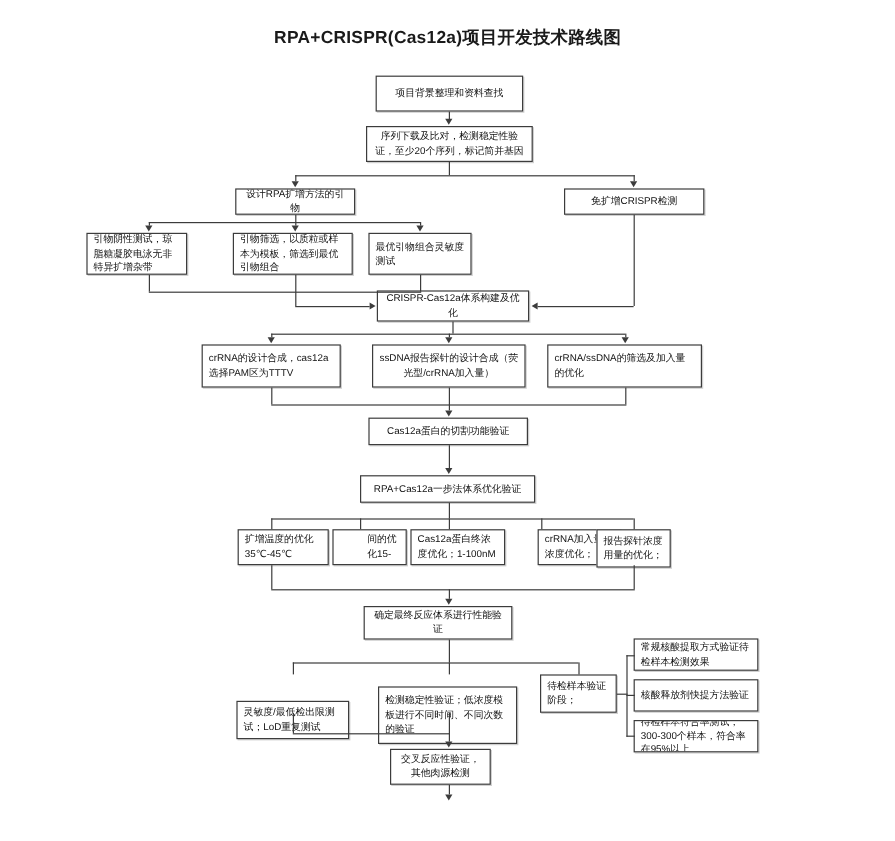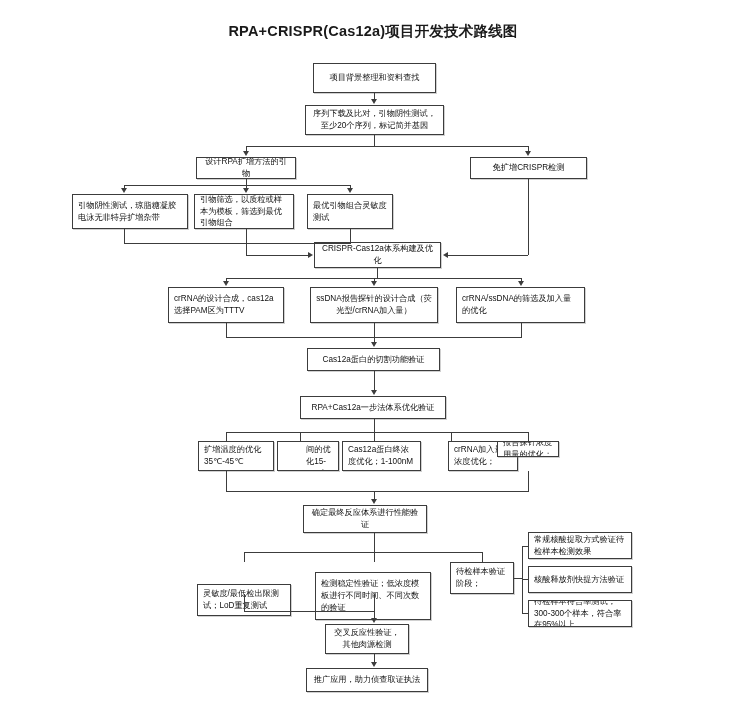--- a/index.html
+++ b/index.html
@@ -66,32 +66,32 @@
 
 <div id="canvas">
 
   <div class="title">RPA+CRISPR(Cas12a)项目开发技术路线图</div>
 
   <div class="node center" style="left:313px; top:63px; width:123px; height:30px;">
     <span>项目背景整理和资料查找</span>
   </div>
 
   <div class="node center" style="left:305px; top:105px; width:139px; height:30px;">
-    <span>序列下载及比对，引物阴性测试，至少20个序列，标记简并基因</span>
+    <span>序列下载及比对，检测稳定性验证，至少20个序列，标记简并基因</span>
   </div>
 
   <div class="node center" style="left:196px; top:157px; width:100px; height:22px;">
     <span>设计RPA扩增方法的引物</span>
   </div>
 
   <div class="node center" style="left:470px; top:157px; width:117px; height:22px;">
     <span>免扩增CRISPR检测</span>
   </div>
 
-  <div class="node left" style="left:72px; top:194px; width:116px; height:35px;">
+  <div class="node left" style="left:72px; top:194px; width:84px; height:35px;">
     <span>引物阴性测试，琼脂糖凝胶电泳无非特异扩增杂带</span>
   </div>
 
   <div class="node left" style="left:194px; top:194px; width:100px; height:35px;">
     <span>引物筛选，以质粒或样本为模板，筛选到最优引物组合</span>
   </div>
 
   <div class="node left" style="left:307px; top:194px; width:86px; height:35px;">
     <span>最优引物组合灵敏度测试</span>
   </div>
@@ -129,21 +129,21 @@
   </div>
 
   <div class="node left" style="left:342px; top:441px; width:79px; height:30px;">
     <span>Cas12a蛋白终浓度优化；1-100nM</span>
   </div>
 
   <div class="node left" style="left:424px; top:441px; width:70px; height:30px;margin-left:24px;">
     <span>crRNA加入量、浓度优化；</span>
   </div>
 
-  <div class="node left" style="left:497px; top:441px; width:62px; height:16px;">
+  <div class="node left" style="left:497px; top:441px; width:62px; height:32px;">
     <span>报告探针浓度用量的优化；</span>
   </div>
 
   <div class="node center" style="left:303px; top:505px; width:124px; height:28px;">
     <span>确定最终反应体系进行性能验证</span>
   </div>
 
   <div class="node left" style="left:197px; top:584px; width:94px; height:32px;">
     <span>灵敏度/最低检出限测试；LoD重复测试</span>
   </div>
@@ -165,23 +165,20 @@
   </div>
 
   <div class="node left" style="left:528px; top:600px; width:104px; height:27px;">
     <span>待检样本符合率测试，300-300个样本，符合率在95%以上</span>
   </div>
 
   <div class="node center" style="left:325px; top:624px; width:84px; height:30px;">
     <span>交叉反应性验证，其他肉源检测</span>
   </div>
 
-  <div class="node center" style="left:306px; top:668px; width:122px; height:24px;">
-    <span>推广应用，助力侦查取证执法</span>
-  </div>
 
   <div class="ln lnv" style="left:374px; top:93px; height:7px;"></div>
   <div class="arrow down" style="left:370.5px; top:99px;"></div>
 
   <div class="ln lnv" style="left:374px; top:135px; height:11px;"></div>
   <div class="ln lnh" style="left:246px; top:146px; width:283px;"></div>
   <div class="ln lnv" style="left:246px; top:146px; height:5px;"></div>
   <div class="arrow down" style="left:242.5px; top:151px;"></div>
   <div class="ln lnv" style="left:528px; top:146px; height:5px;"></div>
   <div class="arrow down" style="left:524.5px; top:151px;"></div>

